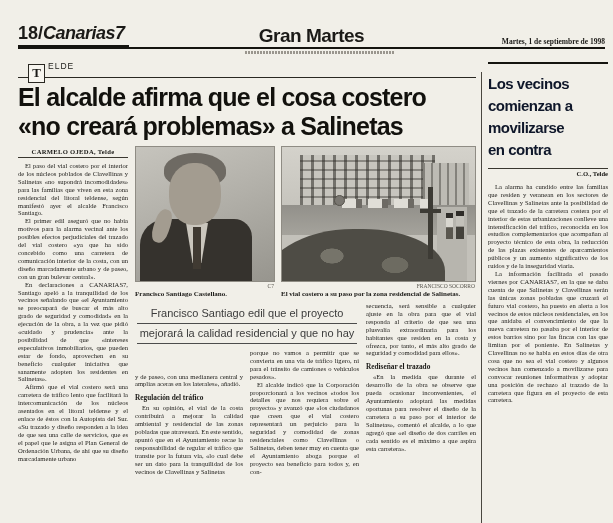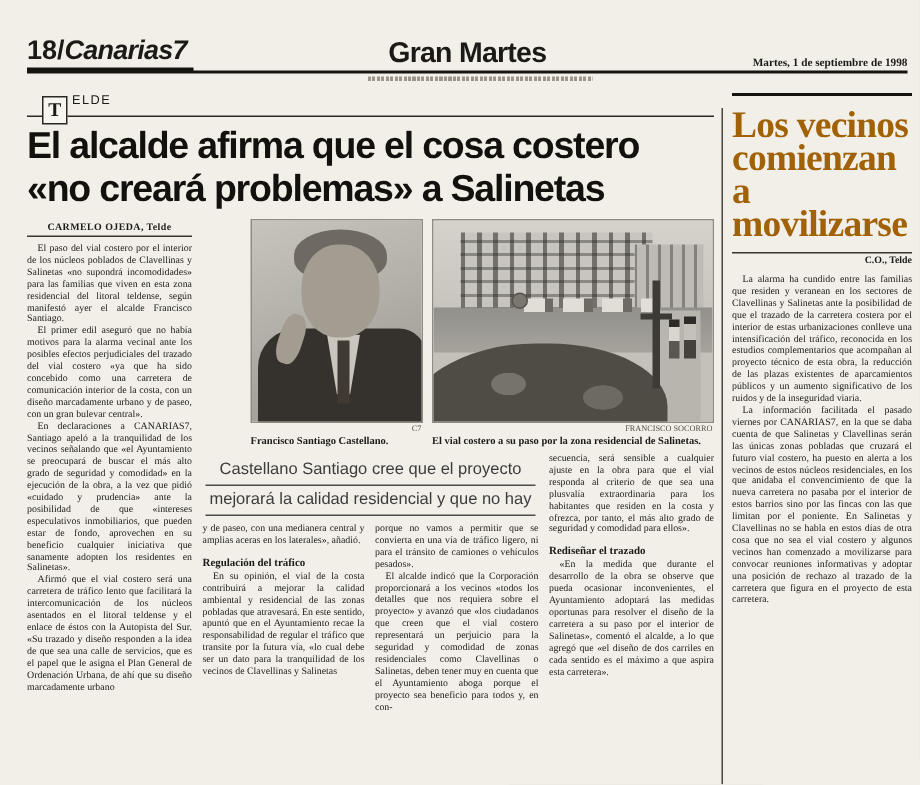--- a/index.html
+++ b/index.html
@@ -33,21 +33,21 @@
   
   .bodygrid{display:flex;gap:7px;margin-top:5px;}
   .col1{width:110px;flex:none;}
   .rightpart{flex:1;display:flex;flex-direction:column;}
   .byline{border-bottom:1px solid #3a372f;text-align:center;font-size:6.6px;font-weight:bold;
           letter-spacing:.3px;padding:2px 0;margin-bottom:4px;}
   p.body{margin:0;text-indent:7px;text-align:justify;font-size:6.6px;line-height:7.9px;}
   .subhead{font-size:7.3px;font-weight:bold;margin:5px 0 2px 0;}
   
   .photos{display:flex;gap:6px;}
-  .pblock1{width:115px;flex:none;margin-left:32px;}
+  .pblock1{width:140px;flex:none;}
   .pblock2{flex:1;}
   .photo{position:relative;height:136px;overflow:hidden;border:1px solid #8f8c84;box-sizing:border-box;}
   .credit{font-size:5.5px;color:#55524b;text-align:right;padding:1px 1px 0 0;height:6px;line-height:6px;}
   .caption{font-size:7px;font-weight:bold;line-height:8px;padding-top:1px;}
   
   .p1bg{position:absolute;inset:0;background:linear-gradient(160deg,#c6c4bd 0%,#b2b0a9 45%,#97958e 100%);}
   .p1hair{position:absolute;left:28px;top:6px;width:62px;height:34px;border-radius:50% 50% 40% 40%;background:#6e6a63;}
   .p1face{position:absolute;left:33px;top:16px;width:52px;height:62px;border-radius:46%;background:#a39c90;}
   .p1suit{position:absolute;left:4px;top:72px;width:112px;height:64px;border-radius:26px 18px 0 0;background:#35322d;}
   .p1shirt{position:absolute;left:50px;top:76px;width:22px;height:40px;background:#cac6bd;clip-path:polygon(0 0,100% 0,70% 100%,30% 100%);}
@@ -74,26 +74,26 @@
   .p2walk{position:absolute;right:8px;top:60px;bottom:0;width:30px;background:#b7b5ae;}
   .p2ped1{position:absolute;right:22px;top:66px;width:7px;height:26px;background:linear-gradient(#2e2c28 18%,#d8d6cf 19% 55%,#5a574f 56%);}
   .p2ped2{position:absolute;right:11px;top:64px;width:8px;height:28px;background:linear-gradient(#2e2c28 18%,#c3c1ba 19% 55%,#44423c 56%);}
   
   .lower{display:flex;gap:7px;margin-top:4px;}
   .mid{width:224px;flex:none;display:flex;flex-direction:column;}
   .col4{flex:1;}
   .pullquote{margin:2px 2px 5px 2px;font-family:"Liberation Sans",sans-serif;font-size:11px;
              color:#3c3c3c;line-height:18px;text-align:center;}
   .pq-line{border-bottom:1px solid #4c4c4c;padding-bottom:1px;}
-  .midcols{display:flex;gap:7px;}
+  .midcols{display:flex;gap:7px;align-items:flex-end;}
   .col2{width:108px;flex:none;}
   .col3{flex:1;}
   
-  .sb-headline{margin:0;font-family:Liberation Serif, serif;font-weight:bold;font-size:25px;
-               line-height:22px;letter-spacing:-0.5px;color:#a16207;}
+  .sb-headline{margin:0;font-family:Liberation Sans, sans-serif;font-weight:bold;font-size:15px;
+               line-height:22px;letter-spacing:-0.5px;color:#0f172a;}
   .sb-byline{border-top:1px solid #3a372f;margin-top:7px;padding-top:1px;text-align:right;
              font-size:6.6px;font-weight:bold;margin-bottom:6px;}
 </style>
 </head>
 <body>
 
 <div class="page">
 
   <div class="masthead">
     <div class="mast-left">
@@ -162,21 +162,21 @@
               <div class="p2ped2"></div>
             </div>
             <div class="credit">FRANCISCO SOCORRO</div>
             <div class="caption">El vial costero a su paso por la zona residencial de Salinetas.</div>
           </div>
         </div>
 
         <div class="lower">
           <div class="mid">
             <div class="pullquote">
-              <div class="pq-line">Castellano Santiago cree que el proyecto</div>
+              <div class="pq-line">Francisco Santiago edil que el proyecto</div>
               <div class="pq-line">mejorará la calidad residencial y que no hay</div>
             </div>
             <div class="midcols">
               <div class="col2">
                 <p class="body" style="text-indent:0">y de paseo, con una medianera central y amplias aceras en los laterales», añadió.</p>
                 <div class="subhead">Regulación del tráfico</div>
                 <p class="body">En su opinión, el vial de la costa contribuirá a mejorar la calidad ambiental y residencial de las zonas pobladas que atravesará. En este sentido, apuntó que en el Ayuntamiento recae la responsabilidad de regular el tráfico que transite por la futura vía, «lo cual debe ser un dato para la tranquilidad de los vecinos de Clavellinas y Salinetas</p>
               </div>
               <div class="col3">
                 <p class="body" style="text-indent:0">porque no vamos a permitir que se convierta en una vía de tráfico ligero, ni para el tránsito de camiones o vehículos pesados».</p>
@@ -195,19 +195,20 @@
     </div>
   </div>
 
   <div class="vrule"></div>
 
   <div class="sidebar">
     <h2 class="sb-headline">
       <span style="display:block">Los vecinos</span>
       <span style="display:block">comienzan a</span>
       <span style="display:block">movilizarse</span>
+      <span style="display:block">en contra</span>
     </h2>
     <div class="sb-byline">C.O., Telde</div>
     <p class="body">La alarma ha cundido entre las familias que residen y veranean en los sectores de Clavellinas y Salinetas ante la posibilidad de que el trazado de la carretera costera por el interior de estas urbanizaciones conlleve una intensificación del tráfico, reconocida en los estudios complementarios que acompañan al proyecto técnico de esta obra, la reducción de las plazas existentes de aparcamientos públicos y un aumento significativo de los ruidos y de la inseguridad viaria.</p>
     <p class="body">La información facilitada el pasado viernes por CANARIAS7, en la que se daba cuenta de que Salinetas y Clavellinas serán las únicas zonas pobladas que cruzará el futuro vial costero, ha puesto en alerta a los vecinos de estos núcleos residenciales, en los que anidaba el convencimiento de que la nueva carretera no pasaba por el interior de estos barrios sino por las fincas con las que limitan por el poniente. En Salinetas y Clavellinas no se habla en estos días de otra cosa que no sea el vial costero y algunos vecinos han comenzado a movilizarse para convocar reuniones informativas y adoptar una posición de rechazo al trazado de la carretera que figura en el proyecto de esta carretera.</p>
   </div>
 
 </div>
 
 </body></html>

